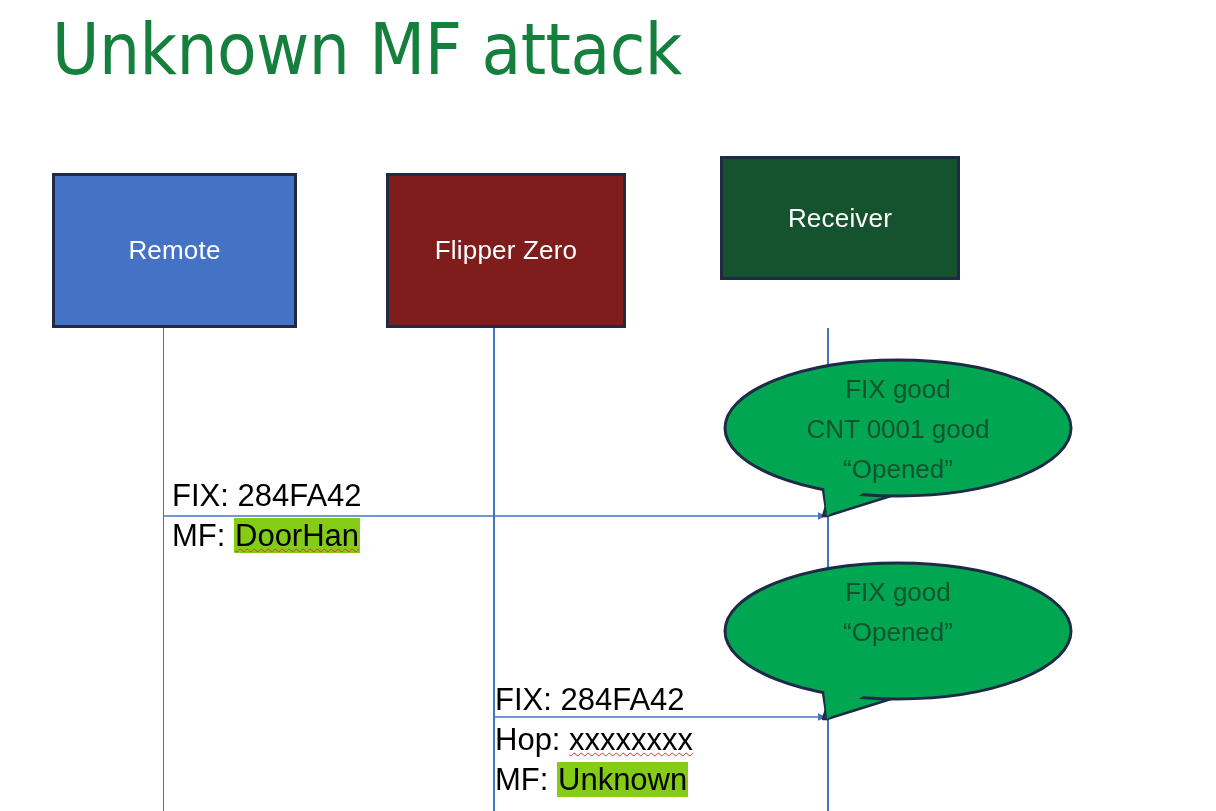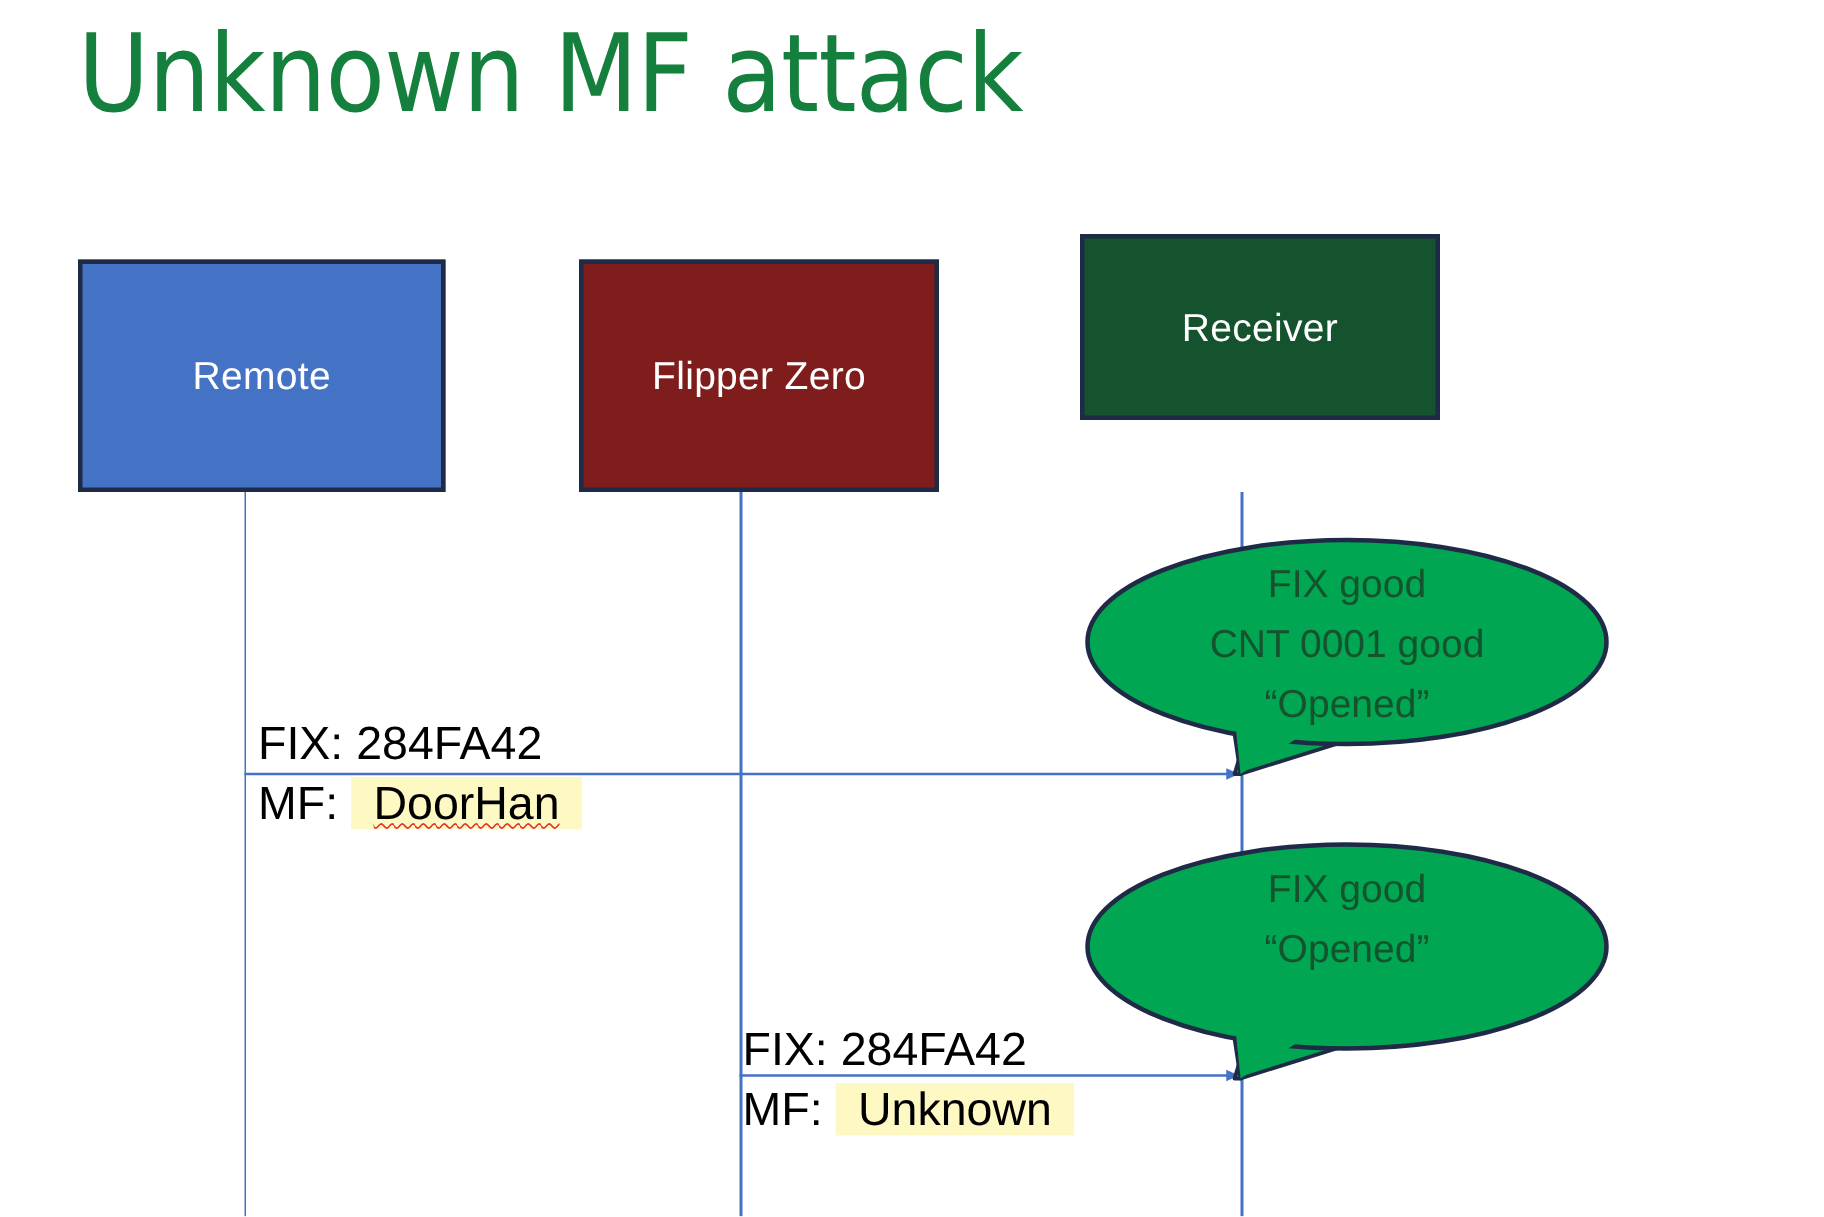--- a/index.html
+++ b/index.html
@@ -87,22 +87,22 @@
     position: absolute;
     color: #000000;
     font-size: 31px;
     line-height: 40px;
     white-space: nowrap;
   }
   #msg1-label { left: 172px; top: 476px; }
   #msg2-label { left: 495px; top: 680px; }
   .msg-line { display: block; height: 40px; }
   .hl {
-    background: #fef9c3;
-    padding: 0 15px;
+    background: #84cc16;
+    padding: 0 1px;
   }
   .sp {
     text-decoration: underline;
     text-decoration-style: wavy;
     text-decoration-color: #E03030;
     text-decoration-thickness: 1px;
     text-underline-offset: 2px;
   }
 
   
@@ -160,20 +160,21 @@
     <line x1="493" y1="717" x2="826" y2="717" stroke="#4472C4" stroke-width="1.6" marker-end="url(#ah)"></line>
   </svg>
 
   <div class="msg-label" id="msg1-label">
     <span class="msg-line"><span>FIX: </span><span>284FA42</span></span>
     <span class="msg-line"><span>MF: </span><span class="hl sp">DoorHan</span></span>
   </div>
 
   <div class="msg-label" id="msg2-label">
     <span class="msg-line"><span>FIX: </span><span>284FA42</span></span>
+    <span class="msg-line"><span>Hop: </span><span class="sp">xxxxxxxx</span></span>
     <span class="msg-line"><span>MF: </span><span class="hl">Unknown</span></span>
   </div>
 
   <div class="callout" id="callout-1">
     <svg class="callout-svg" width="350" height="175" viewBox="0 0 350 175">
       <path d="M 110,125 L 104,158 L 100,158 Z" fill="#00A651" stroke="#1F2A47" stroke-width="2.5" stroke-linejoin="round"></path>
       <path d="M 98,118 L 104,158 L 200,128 Z" fill="#00A651" stroke="#1F2A47" stroke-width="2.5" stroke-linejoin="round"></path>
       <ellipse cx="175" cy="70" rx="173" ry="68" fill="#00A651" stroke="#1F2A47" stroke-width="3"></ellipse>
       <path d="M 100,118 L 104,158 L 150,129 Z" fill="#00A651"></path>
     </svg>

